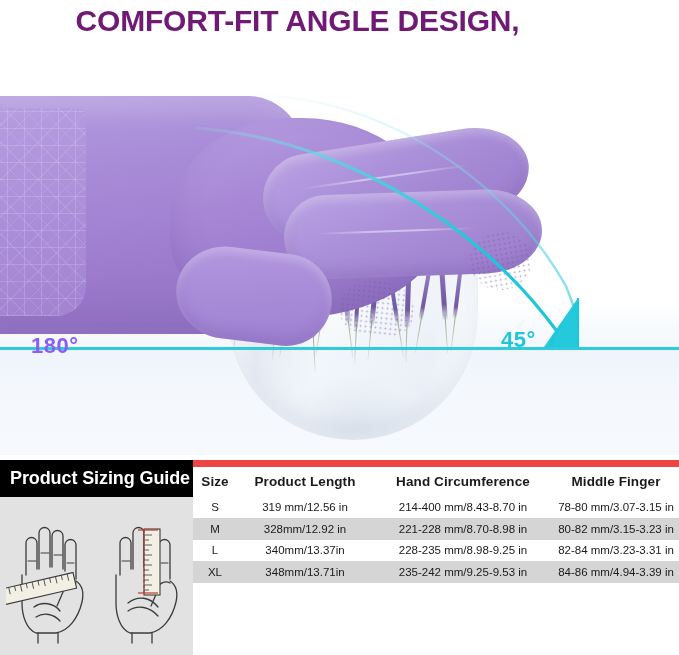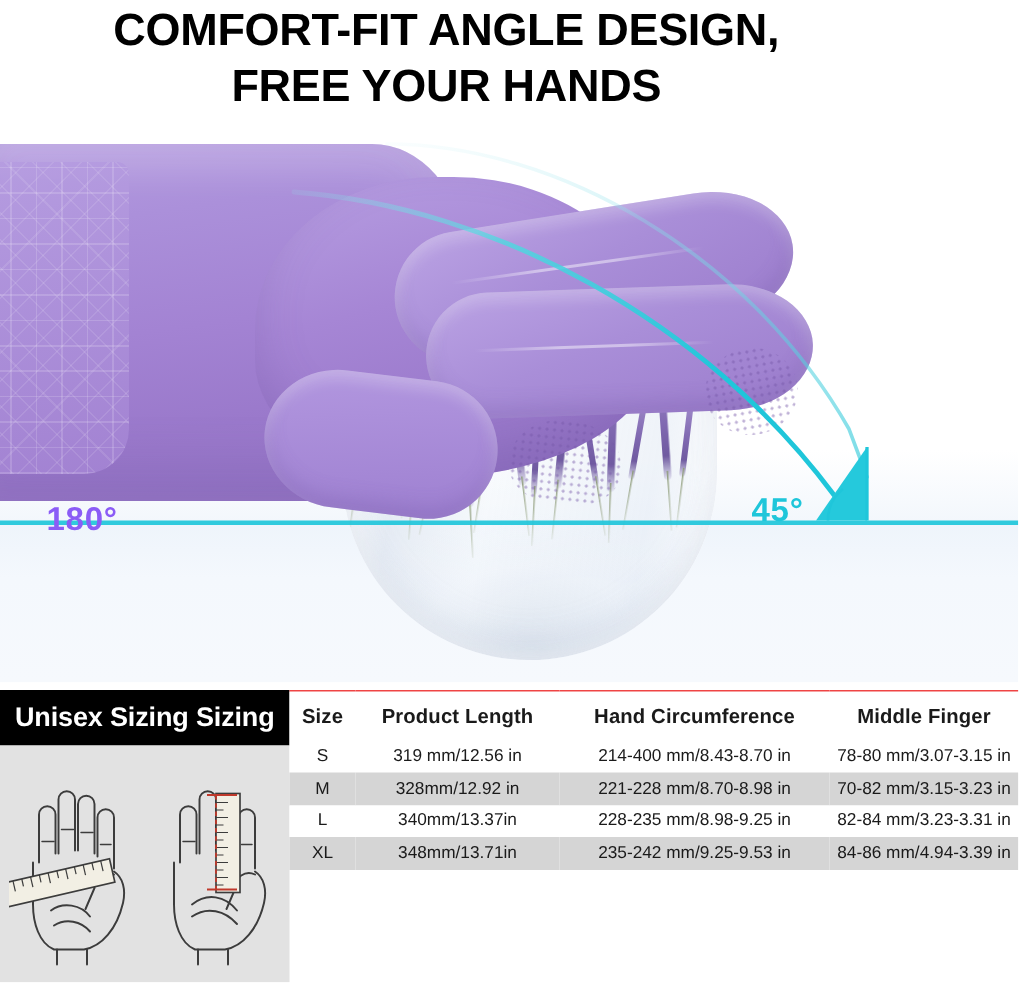--- a/index.html
+++ b/index.html
@@ -32,21 +32,21 @@
   .water-wash-top {
     position: absolute; left: 0; top: 300px;
     width: 679px; height: 50px;
     background: linear-gradient(180deg, rgba(238,244,251,0) 0%, rgba(238,244,251,0.75) 100%);
   }
 
   #headline {
     position: absolute; left: 0; top: 2px;
     width: 595px;
     text-align: center;
-    color: #000000;
+    color: #701a75;
     font-weight: 700;
     font-size: 30px;
     line-height: 37px;
     letter-spacing: -0.2px;
   }
   #headline .l2 { display: block; }
 
   
   .arc-svg {
     position: absolute; left: 0; top: 0;
@@ -200,21 +200,21 @@
     position: relative;
     width: 193px; height: 158px;
     background: #e2e2e2;
   }
   .hand-svg { position: absolute; top: 6px; }
 
   
   #size-table {
     position: absolute; left: 193px; top: 5px;
     width: 486px;
-    border-top: 1px solid #ef4444;
+    border-top: 7px solid #ef4444;
     border-collapse: collapse;
   }
   #size-table th, #size-table td {
     font-size: 11.5px;
     color: #1a1a1a;
     text-align: center;
     padding: 0;
     font-weight: 400;
     white-space: nowrap;
   }
@@ -238,21 +238,20 @@
 
 <div id="page">
 
   <div id="hero">
 
     <div class="water-wash-top"></div>
     <div class="water-wash"></div>
 
     <div id="headline">
       <span class="l1">COMFORT-FIT ANGLE DESIGN,</span>
-      <span class="l2">FREE YOUR HANDS</span>
     </div>
 
     <div class="bowl-rim"></div>
     <div class="bowl">
       <div class="lav" style="left:14px;  top:-6px;  height:92px;  transform:rotate(8deg);"></div>
       <div class="lav lav-sm" style="left:30px; top:10px; height:70px; transform:rotate(-6deg);"></div>
       <div class="lav" style="left:48px;  top:-10px; height:104px; transform:rotate(4deg);"></div>
       <div class="lav lav-sm" style="left:64px; top:16px; height:76px; transform:rotate(12deg);"></div>
       <div class="lav" style="left:80px;  top:-4px;  height:110px; transform:rotate(-3deg);"></div>
       <div class="lav lav-sm" style="left:96px; top:22px; height:68px; transform:rotate(9deg);"></div>
@@ -303,21 +302,21 @@
       <path d="M 6,51 L 40,51 L 40,2 Z" fill="#1fc6da" opacity="0.0"></path>
       <path d="M 38,2 L 38,51 L 4,51 Z" fill="#25c9dc"></path>
       <line x1="38" y1="2" x2="38" y2="51" stroke="#1fc6da" stroke-width="2.2"></line>
       <path d="M 12,51 A 26,26 0 0 1 22,30" fill="none" stroke="#1fc6da" stroke-width="1.8"></path>
     </svg>
   </div>
 
   <div id="sizing">
 
     <div id="guide-panel">
-      <div id="guide-title">Unisex Sizing Sizing</div>
+      <div id="guide-title">Product Sizing Guide</div>
       <div id="guide-art">
 
         <svg class="hand-svg" style="left:6px;" width="92" height="150" viewBox="0 0 92 150">
           <g fill="none" stroke="#3c3c3c" stroke-width="1.3" stroke-linecap="round" stroke-linejoin="round">
             <path d="M20,72 L20,40 a5.5,5.5 0 0 1 11,0 L31,66"></path>
             <path d="M33,66 L33,30 a5.5,5.5 0 0 1 11,0 L44,64"></path>
             <path d="M46,64 L46,33 a5.5,5.5 0 0 1 11,0 L57,66"></path>
             <path d="M59,68 L59,42 a5.5,5.5 0 0 1 11,0 L70,76"></path>
             <path d="M70,78 C76,82 78,90 76,99 C72,116 62,128 50,130 L30,130 C20,126 16,112 16,100 L16,72"></path>
             <path d="M70,80 a9,9 0 0 0 -13,9 l-6,14"></path>
@@ -398,21 +397,21 @@
         <tr class="even">
           <td>S</td>
           <td>319 mm/12.56 in</td>
           <td>214-400 mm/8.43-8.70 in</td>
           <td>78-80 mm/3.07-3.15 in</td>
         </tr>
         <tr class="odd">
           <td>M</td>
           <td>328mm/12.92 in</td>
           <td>221-228 mm/8.70-8.98 in</td>
-          <td>70-82 mm/3.15-3.23 in</td>
+          <td>80-82 mm/3.15-3.23 in</td>
         </tr>
         <tr class="even">
           <td>L</td>
           <td>340mm/13.37in</td>
           <td>228-235 mm/8.98-9.25 in</td>
           <td>82-84 mm/3.23-3.31 in</td>
         </tr>
         <tr class="odd">
           <td>XL</td>
           <td>348mm/13.71in</td>

